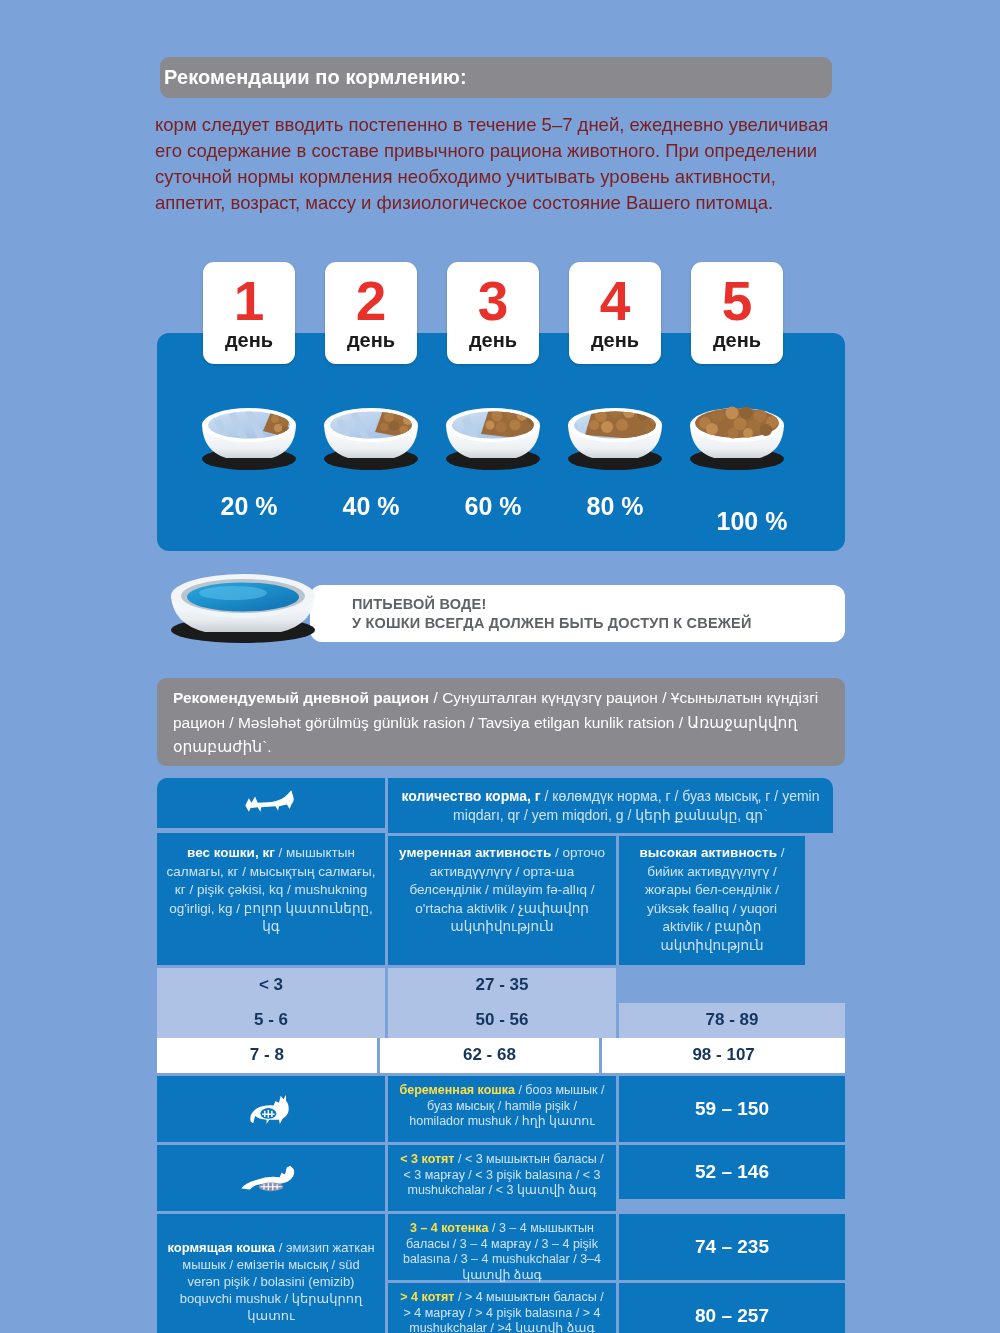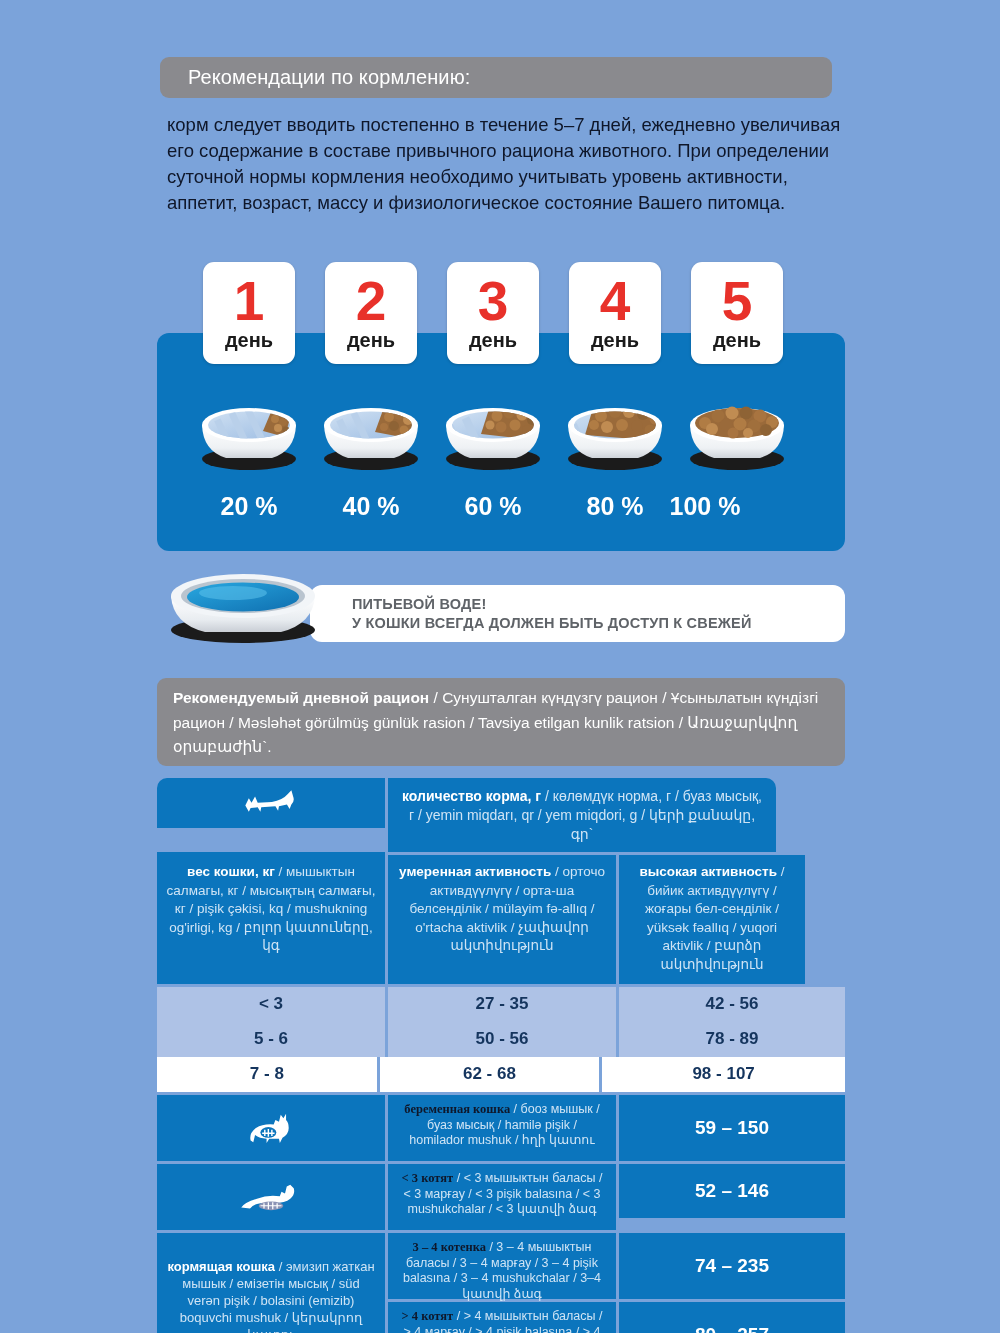--- a/index.html
+++ b/index.html
@@ -14,28 +14,28 @@
   .page { width: 1000px; height: 1333px; position: relative; }
 
   
   .grey-bar {
     position: absolute;
     background: #8a8a8e;
     border-radius: 9px;
   }
   #head-bar { left: 160px; top: 57px; width: 672px; height: 41px; }
   #head-bar .bar-text {
-    font-size: 20px; font-weight: normal; color: #ffffff;
-    line-height: 41px; padding-left: 28px; letter-spacing: .1px;
+    font-size: 20px; font-weight: bold; color: #ffffff;
+    line-height: 41px; padding-left: 4px; letter-spacing: .1px;
   }
 
   
   #intro {
-    position: absolute; left: 167px; top: 112px; width: 690px;
-    font-size: 18.5px; line-height: 26px; color: #0f172a;
+    position: absolute; left: 155px; top: 112px; width: 690px;
+    font-size: 18.5px; line-height: 26px; color: #7f1d1d;
   }
 
   
   #days-panel {
     position: absolute; left: 157px; top: 333px; width: 688px; height: 218px;
     background: #0b75bd; border-radius: 12px;
   }
   .day-card {
     position: absolute; top: 262px; width: 92px; height: 102px;
     background: #ffffff; border-radius: 11px;
@@ -54,21 +54,21 @@
   
   .bowl-wrap { position: absolute; top: 385px; width: 112px; height: 88px; }
   .bw0 { left: 193px; } .bw1 { left: 315px; } .bw2 { left: 437px; }
   .bw3 { left: 559px; } .bw4 { left: 681px; }
 
   .pct {
     position: absolute; top: 492px; width: 112px; text-align: center;
     font-size: 25px; font-weight: bold; color: #ffffff;
   }
   .p0 { left: 193px; } .p1 { left: 315px; } .p2 { left: 437px; }
-  .p3 { left: 559px; } .p4 { left: 649px; }
+  .p3 { left: 559px; } .p4 { left: 696px; margin-top: 15px; }
 
   
   #water-box {
     position: absolute; left: 310px; top: 585px; width: 535px; height: 57px;
     background: #ffffff; border-radius: 12px;
     display: flex; align-items: center;
   }
   #water-text {
     font-size: 14.5px; font-weight: bold; color: #5f6368;
     line-height: 19px; padding-left: 42px; letter-spacing: .2px;
@@ -117,21 +117,21 @@
   .dcell {
     text-align: center; font-size: 17px; font-weight: bold; color: #15355e;
     padding: 7px 0 8px 0;
   }
   .band-a { background: #aec2e6; }
   .band-b { background: #ffffff; }
   .bcell-txt {
     background: #0b75bd; padding: 7px 10px; text-align: center;
     font-size: 12.5px; line-height: 15.5px; color: #cfe4f5;
   }
-  .bcell-txt b { color: #0f172a; font-weight: bold; font-family: Liberation Serif, serif; }
+  .bcell-txt b { color: #fde047; font-weight: bold; }
   .bcell-val {
     background: #0b75bd; display: flex; align-items: center;
     justify-content: center; font-size: 19px; font-weight: bold; color: #ffffff;
   }
   .bcell-icon {
     background: #0b75bd; display: flex; align-items: center; justify-content: center;
   }
   .blabel {
     background: #0b75bd; padding: 8px 10px; text-align: center;
     font-size: 13px; line-height: 17px; color: #cfe4f5;
@@ -351,21 +351,21 @@
 
   <div id="table">
 
     <div class="trow">
       <div class="cellL catcell" style="height:50px;">
         <svg viewBox="0 0 70 30" width="62" height="28" style="margin-top:9px">
           <path d="M6 20 L10 12 L13 17 L17 10 L20 17 L36 16 Q48 14 54 7 L58 3 L60 10 Q62 15 58 19 L56 24 L53 19 L44 21 L43 26 L40 21 L24 22 L23 27 L20 22 L12 23 L10 27 Z" fill="#ffffff"></path>
         </svg>
       </div>
       <div class="sep-v"></div>
-      <div style="width:388px" class="hdr-top rb-tr">
+      <div style="width:445px" class="hdr-top rb-tr">
         <b>количество корма, г</b><span> / көлөмдүк норма, г / буаз мысық, г / yemin miqdarı, qr / yem miqdori, g / կերի քանակը, գր`</span>
       </div>
     </div>
 
     <div class="trow">
       <div class="cellL" style="background:#0b75bd;height:3px"></div>
       <div class="sep-v" style="height:3px"></div>
       <div style="width:228px;height:3px;background:#7ba3da"></div>
       <div class="sep-v" style="height:3px"></div>
       <div style="width:226px;height:3px;background:#7ba3da"></div>
@@ -385,21 +385,20 @@
       </div>
     </div>
 
     <div class="sep-h"></div>
 
     <div class="drow">
       <div class="cellL dcell band-a">&lt; 3</div>
       <div class="sep-v"></div>
       <div class="cellM dcell band-a">27 - 35</div>
       <div class="sep-v"></div>
-      <div style="width:226px" class="dcell band-a">42 - 56</div>
     </div>
     <div class="drow">
       <div class="cellL dcell band-a">5 - 6</div>
       <div class="sep-v"></div>
       <div class="cellM dcell band-a">50 - 56</div>
       <div class="sep-v"></div>
       <div style="width:226px" class="dcell band-a">78 - 89</div>
     </div>
     <div class="drow">
       <div class="cellL dcell band-b">7 - 8</div>

